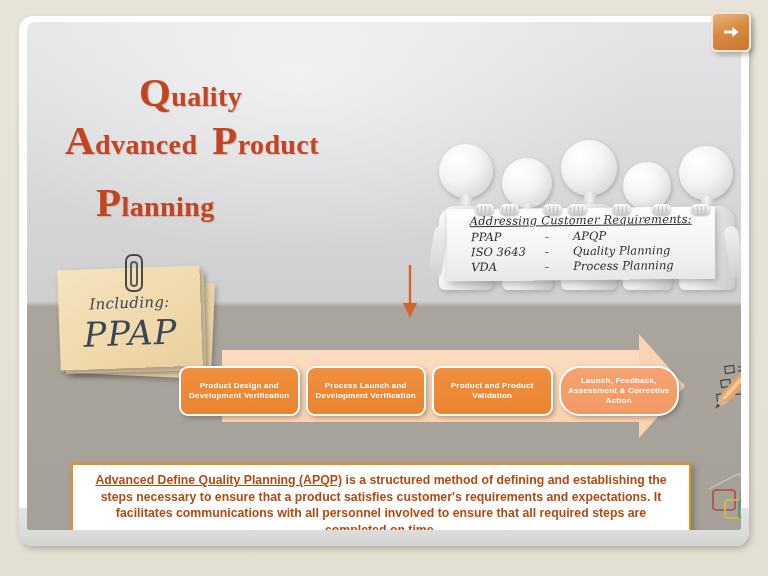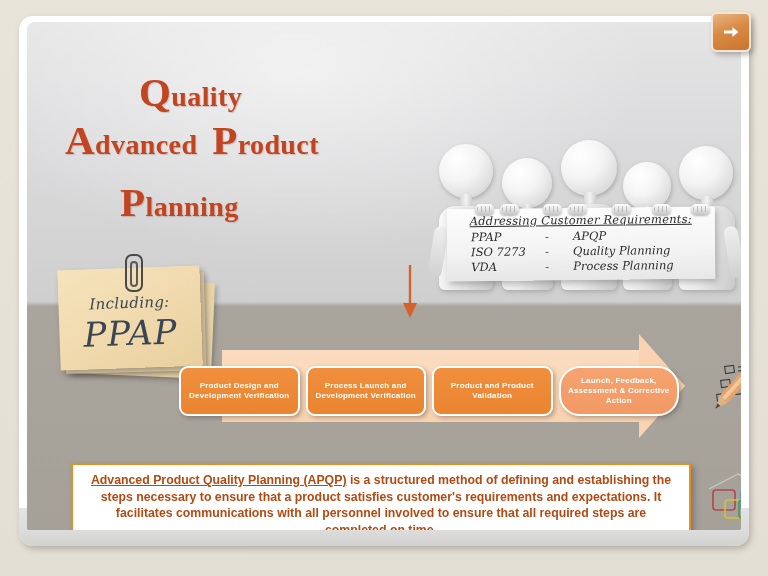--- a/index.html
+++ b/index.html
@@ -98,21 +98,21 @@
   .title-line {
     font-family: "Liberation Serif", serif;
     color: #c24420;
     font-weight: 700;
     letter-spacing: 0.4px;
     text-shadow: 1px 1px 1px rgba(120,80,60,0.25);
     white-space: nowrap;
   }
   .tl-1 { font-size: 28px; margin-left: 38px; }
   .tl-2 { font-size: 28px; margin-left: 112px; margin-top: 14px; }
-  .tl-3 { font-size: 28px; margin-left: 93px; margin-top: 14px; }
+  .tl-3 { font-size: 28px; margin-left: 69px; margin-top: 14px; }
   .cap { font-size: 41px; }
 
   
   .note-wrap {
     position: absolute;
     left: 32px;
     top: 244px;
     width: 160px;
     height: 118px;
     z-index: 14;
@@ -425,21 +425,21 @@
     <div class="hand" style="left:664px;top:182px;"></div>
 
     <div class="req-sign">
       <div class="req-title">Addressing Customer Requirements:</div>
       <div class="req-row">
         <span class="req-std">PPAP</span>
         <span class="req-dash">-</span>
         <span class="req-val">APQP</span>
       </div>
       <div class="req-row">
-        <span class="req-std">ISO 7273</span>
+        <span class="req-std">ISO 3643</span>
         <span class="req-dash">-</span>
         <span class="req-val">Quality Planning</span>
       </div>
       <div class="req-row">
         <span class="req-std">VDA</span>
         <span class="req-dash">-</span>
         <span class="req-val">Process Planning</span>
       </div>
     </div>
 
@@ -510,18 +510,18 @@
         <path d="M4 17 L33 2 L64 17" stroke="#c9c6c0" stroke-width="1.4" fill="none"></path>
         <rect x="8" y="18" width="22" height="20" rx="3" fill="none" stroke="#b0484c" stroke-width="1.6"></rect>
         <rect x="36" y="18" width="24" height="20" rx="3" fill="none" stroke="#5b93c4" stroke-width="1.6"></rect>
         <rect x="20" y="28" width="20" height="18" rx="3" fill="none" stroke="#d2c23c" stroke-width="1.6"></rect>
         <rect x="34" y="28" width="20" height="18" rx="3" fill="none" stroke="#4f9a4f" stroke-width="1.6"></rect>
       </svg>
     </div>
 
     <div class="desc-box">
       <div class="desc-text">
-        <u>Advanced Product Quality Planning (APQP)</u><span> is a structured method of defining and establishing the steps necessary to ensure that a product satisfies customer's requirements and expectations. It facilitates communications with all personnel involved to ensure that all required steps are completed on time.</span>
+        <u>Advanced Define Quality Planning (APQP)</u><span> is a structured method of defining and establishing the steps necessary to ensure that a product satisfies customer's requirements and expectations. It facilitates communications with all personnel involved to ensure that all required steps are completed on time.</span>
       </div>
     </div>
 
   </div>
 </div>
 
 </body></html>

